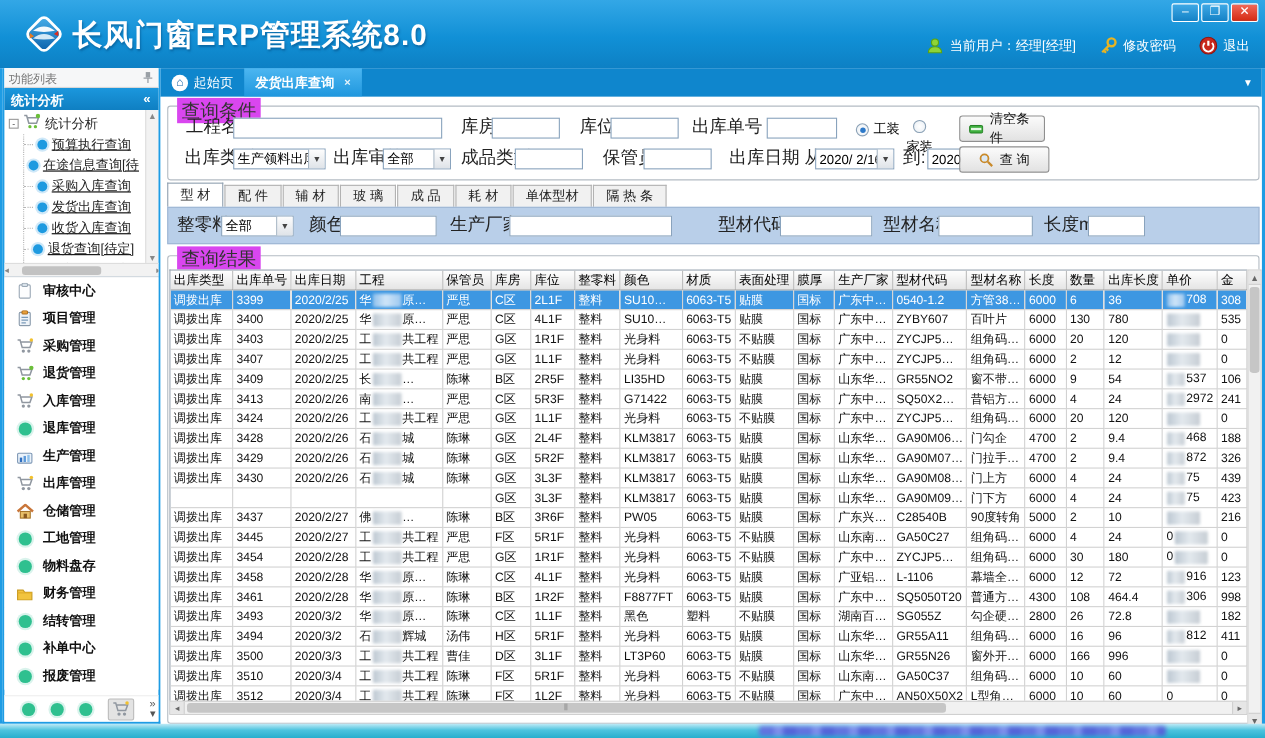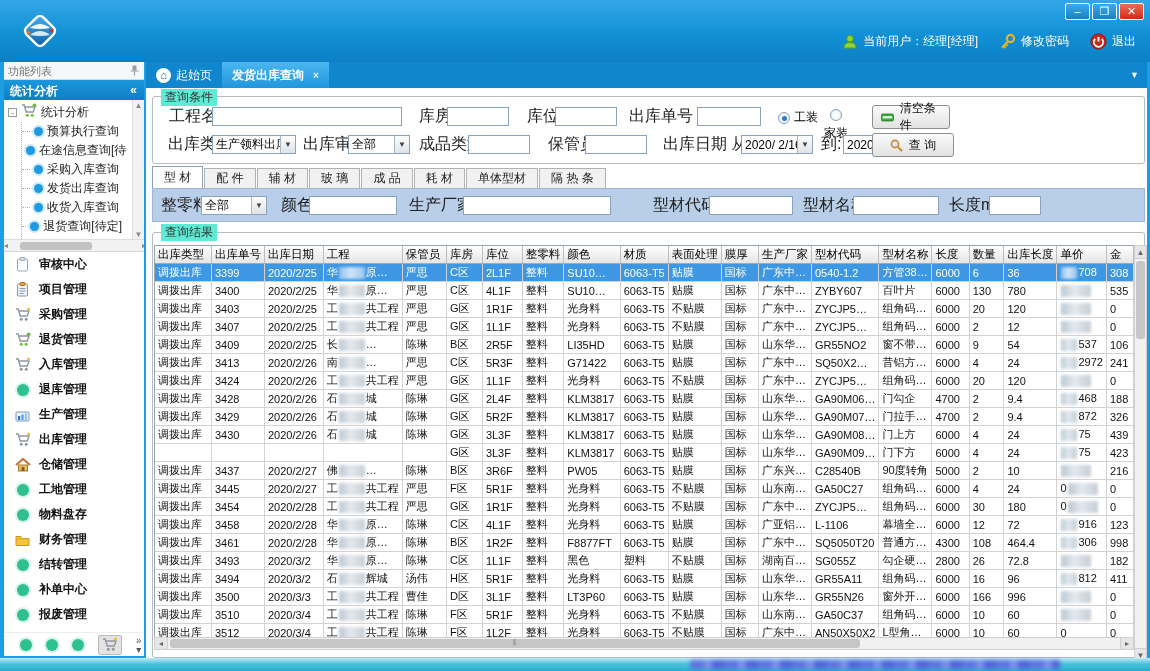--- a/index.html
+++ b/index.html
@@ -34,21 +34,21 @@
   .func-title { height:18px; background:#f6f7f8; border-bottom:1px solid #d8d8d8; color:#777;
     font-size:11px; padding:2px 4px; position:relative; }
   .pin { position:absolute; right:5px; top:3px; }
   .sec-header { height:20px; background:linear-gradient(#1b97dd,#0f7fc2); color:#fff; font-weight:bold;
     padding:3px 6px; position:relative; font-size:12px; }
   .sec-header .collapse { position:absolute; right:7px; top:3px; font-weight:bold; }
   .tree-wrap { position:relative; height:152px; border-bottom:1px solid #cfd6dd; overflow:hidden; }
   .tree { padding:2px 0 0 4px; width:118px; }
   .tree-root { display:flex; align-items:center; gap:4px; height:20px; font-size:12px; color:#222; white-space:nowrap; }
   .expander { width:9px; height:9px; border:1px solid #999; background:#fff; font-size:8px; line-height:7px; text-align:center; color:#444; }
-  .tree-children { margin-left:13px; border-left:1px dotted #b5b5b5; }
+  .tree-children { margin-left:13px; border-left:1px dotted #b5b5b5;text-decoration:underline; }
   .tree-item { display:flex; align-items:center; gap:4px; height:19px; font-size:12px; color:#222; white-space:nowrap; }
   .tree-item::before { content:""; width:8px; border-top:1px dotted #b5b5b5; }
   .treedot { width:9px; height:9px; border-radius:50%; background:#1e9ae0; box-shadow:0 0 0 2px #cfe8f8; flex:none; }
   .tree-vscroll { position:absolute; right:0; top:0; width:12px; height:140px; background:#f2f2f2; border-left:1px solid #ddd;
     display:flex; flex-direction:column; justify-content:space-between; align-items:center; color:#888; font-size:8px; padding:1px 0; }
   .tree-hscroll { position:absolute; left:0; bottom:0; width:144px; height:12px; background:#f2f2f2; border-top:1px solid #ddd;
     display:flex; align-items:center; color:#888; font-size:8px; }
   .tree-hscroll .thumb { height:8px; width:72px; background:#c2c2c2; border-radius:3px; margin-left:12px; }
   .sections { }
   .section-item { display:flex; align-items:center; gap:8px; height:25px; padding-left:10px;
@@ -66,21 +66,21 @@
   .tab { display:flex; align-items:center; gap:5px; padding:0 10px; color:#fff; font-size:12px; }
   .tab.active { background:linear-gradient(#4cb6f1,#1f97de); font-weight:bold; }
   .tab .x { font-size:10px; color:#e8f4fb; margin-left:4px; }
   .homeic { width:15px; height:15px; border-radius:50%; background:#fff; color:#1565a8; font-size:11px;
     line-height:14px; text-align:center; }
   .tabbar-caret { position:absolute; right:8px; top:8px; color:#fff; font-size:9px; }
   .main-bg { position:absolute; left:146px; top:88px; width:1001px; height:570px; background:#fff; }
 
   
   .groupbox { position:absolute; border:1px solid #b4bcc4; border-radius:3px; }
-  .groupbox > .legend { position:absolute; top:-8px; left:8px; background:#5eead4; padding:0 4px; color:#333; font-size:12px; }
+  .groupbox > .legend { position:absolute; top:-8px; left:8px; background:#d946ef; padding:0 4px; color:#333; font-size:17px; }
 
   label.f { position:absolute; color:#222; font-size:16px; height:18px; line-height:18px; white-space:nowrap; }
   .tb { position:absolute; height:19px; border:1px solid #89a3bd; background:#fff; font-size:12px; padding:0 3px; }
   .combo { position:absolute; height:19px; border:1px solid #89a3bd; background:#fff; display:flex; align-items:center; font-size:12px; }
   .combo .val { flex:1; padding:0 3px; white-space:nowrap; overflow:hidden; }
   .combo .arr { width:15px; height:17px; background:linear-gradient(#fdfdfd,#dfe3e8); border-left:1px solid #aab8c6;
     color:#444; font-size:8px; text-align:center; line-height:17px; flex:none; }
   .btn { position:absolute; height:24px; border:1px solid #8f8f8f; border-radius:3px;
     background:linear-gradient(#fbfbfb,#e2e2e2); display:flex; align-items:center; justify-content:center;
     gap:6px; font-size:12px; color:#111; padding:0 8px; }
@@ -133,20 +133,21 @@
             <stop offset="1" stop-color="#0b5ea8"></stop>
           </linearGradient>
         </defs>
       <rect x="10" y="11" width="24" height="24" rx="5" transform="rotate(45 22 23)" fill="url(#lg)" stroke="#fff" stroke-width="2.5"></rect>
       <path d="M12 20 q10 -8 20 0 q-10 2 -20 0z" fill="#fff" opacity=".95"></path>
       <path d="M12 27 q10 -8 20 0 q-10 2 -20 0z" fill="#e8f4fb" opacity=".9"></path>
       <path d="M9 22 l4 3 -4 2z" fill="#e87a1e"></path>
         <path d="M35 20 l-4 3 4 2z" fill="#d92c1e"></path>
     </svg>
   </span>
+  <div class="app-title">长风门窗ERP管理系统8.0</div>
   <div class="winbtns">
     <div class="winbtn">–</div>
     <div class="winbtn">❐</div>
     <div class="winbtn close">✕</div>
   </div>
   <div class="userbar">
     <span class="grp">
       <svg width="16" height="16" viewBox="0 0 16 16">
           <circle cx="8" cy="4.6" r="3.2" fill="#8ed437" stroke="#5ca30f"></circle>
           <path d="M2 14 q0-5.5 6-5.5 t6 5.5z" fill="#8ed437" stroke="#5ca30f"></path>

